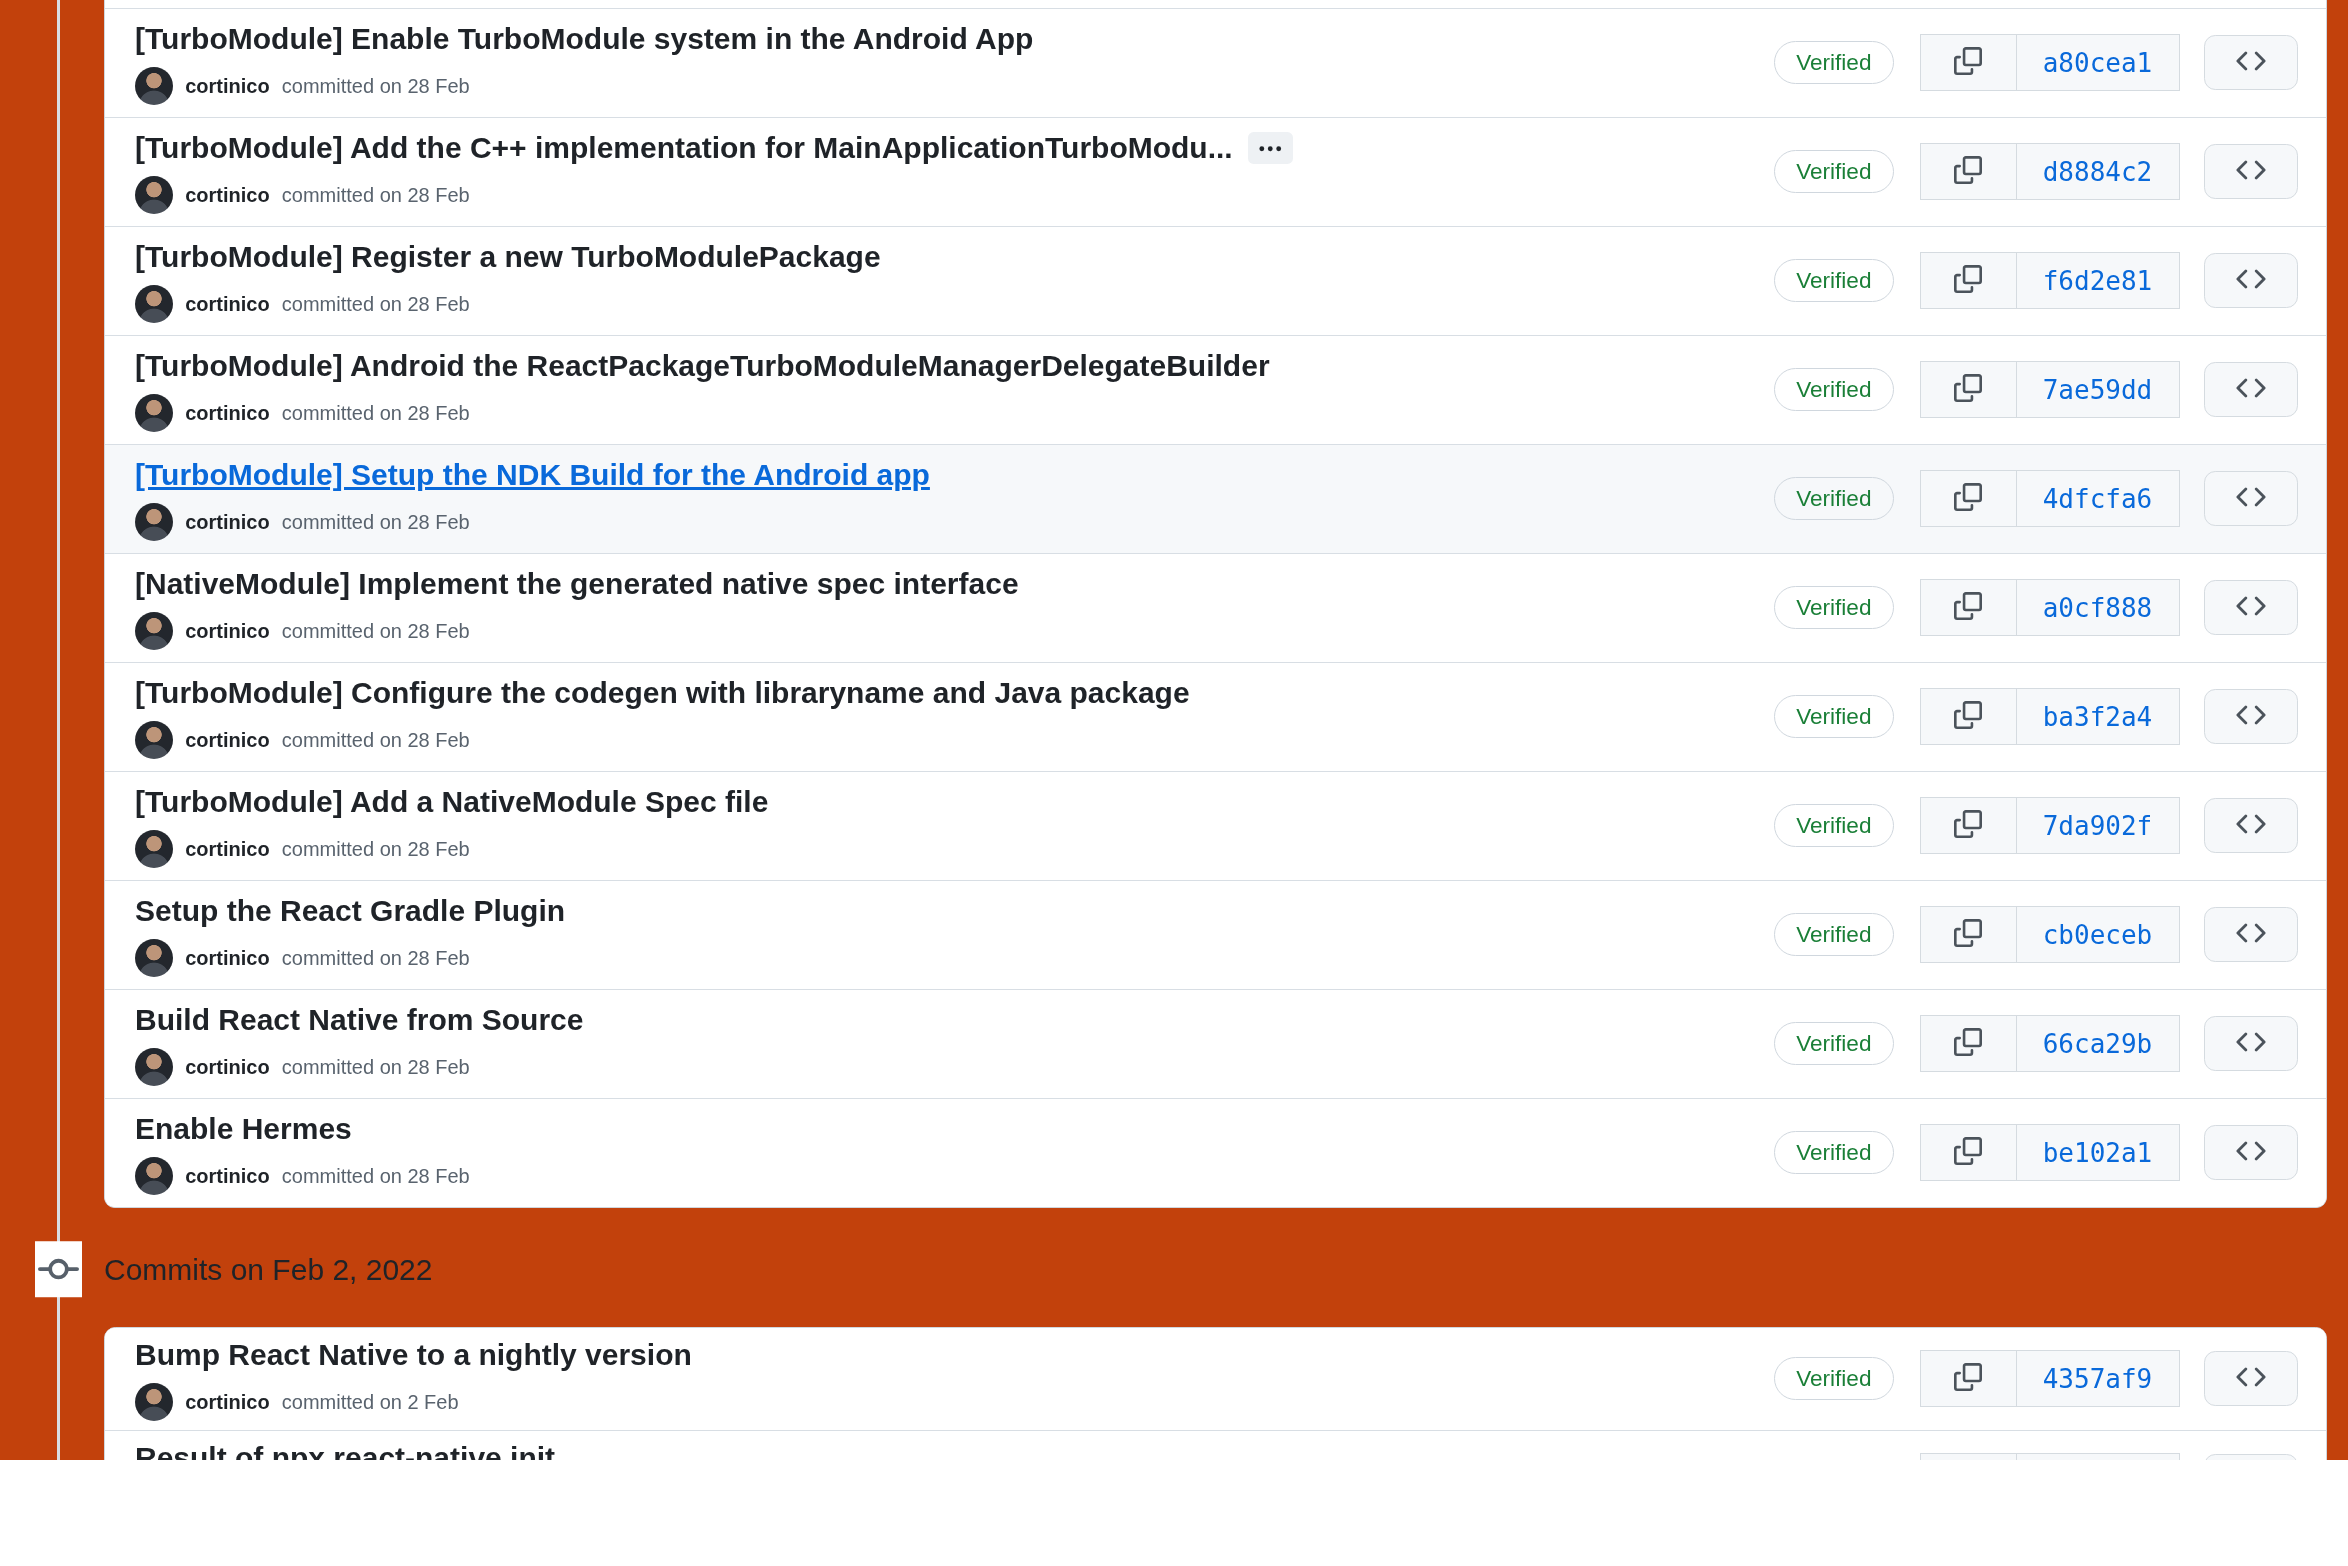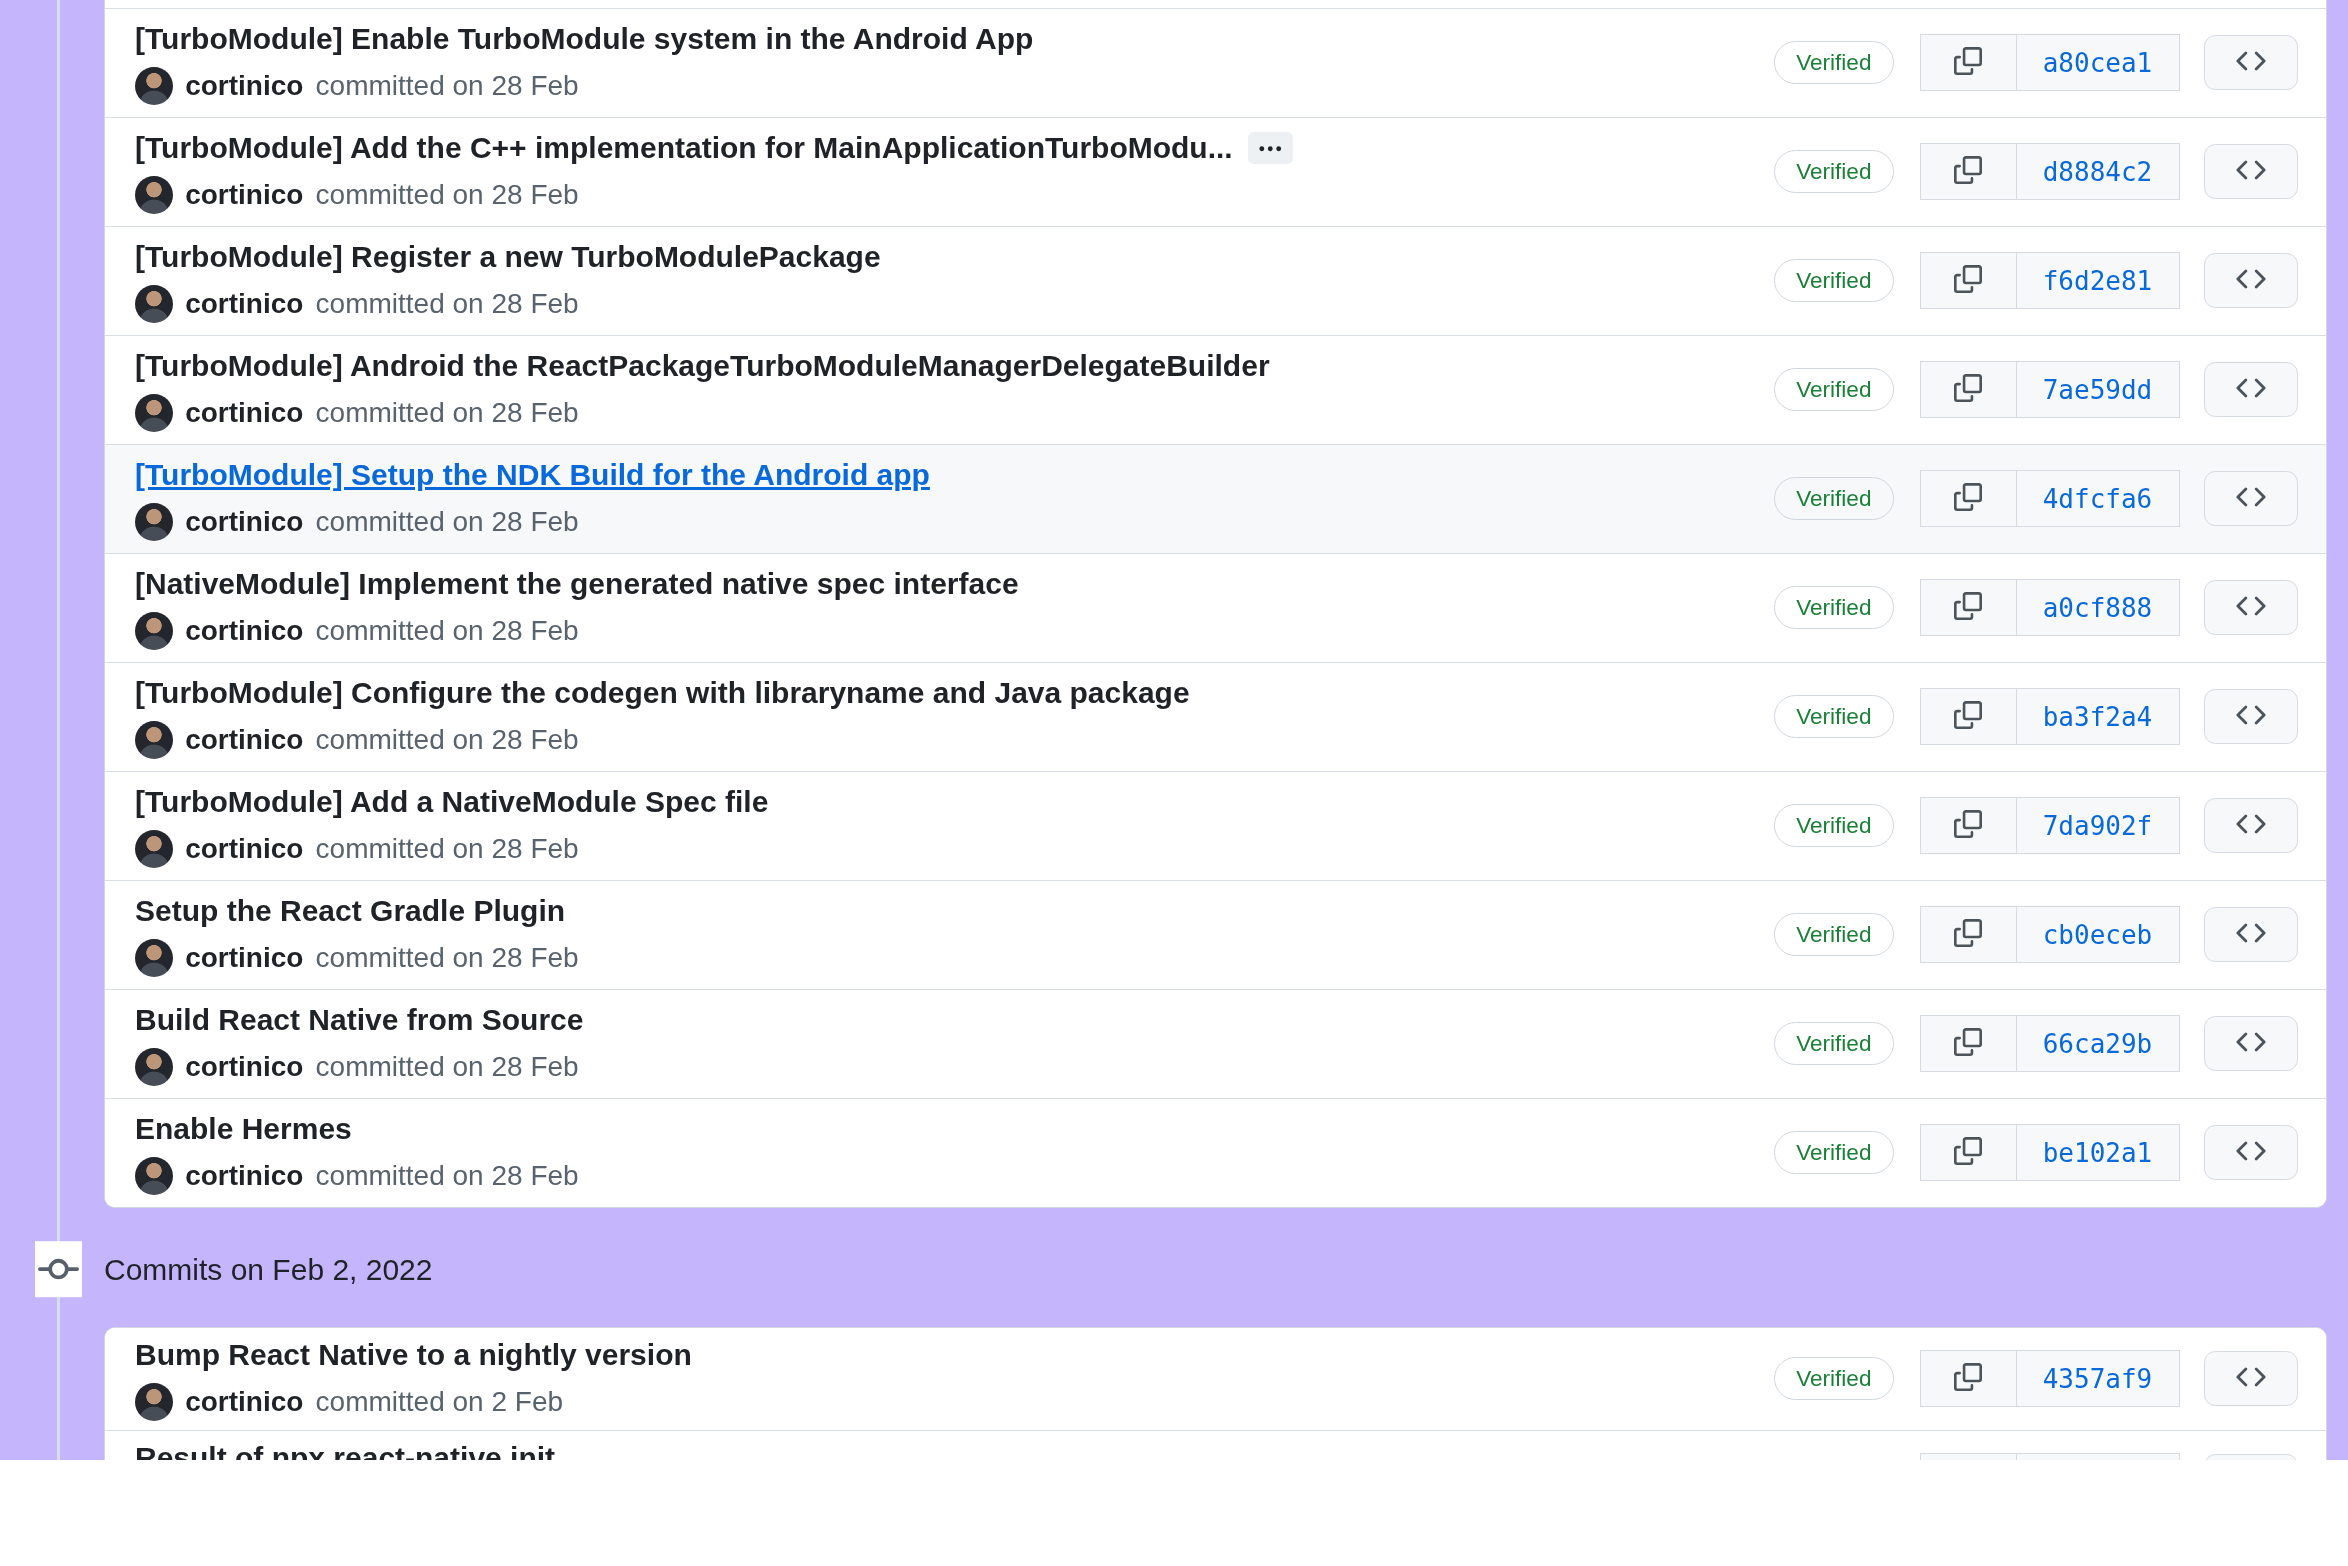--- a/index.html
+++ b/index.html
@@ -1,17 +1,17 @@
 <!DOCTYPE html>
 <html style="font-size:15px"><head>
 <meta charset="utf-8">
 <style>
   html,body{margin:0;padding:0;background:#ffffff;}
   .page{
-    position:relative;width:2348px;height:1460px;overflow:hidden;background:#c4b5fd;
+    position:relative;width:2348px;height:1460px;overflow:hidden;background:#c2410c;
     font-family:"Liberation Sans","DejaVu Sans",sans-serif;color:#1f2328;
     -webkit-font-smoothing:antialiased;
   }
   .timeline-line{position:absolute;left:57px;top:0;bottom:0;width:2.8px;background:#d8dee4;}
 
   section{position:relative;}
   .list{
     position:relative;margin-left:104px;margin-right:21px;background:#ffffff;
     border:1.9px solid #d0d7de;border-radius:11.3px;
   }
@@ -33,21 +33,21 @@
   .title{
     font-size:30px;line-height:38px;font-weight:600;color:#1f2328;text-decoration:none;
     white-space:nowrap;
   }
   .row.hovered .title{color:#0969da;text-decoration:underline;}
   .expander{
     flex:none;display:inline-flex;align-items:center;justify-content:center;
     width:45px;height:32px;border:none;border-radius:5.6px;background:#eef1f4;cursor:pointer;padding:0;
   }
   .expander svg{fill:#1f2328;}
-  .meta{display:flex;align-items:center;gap:12.2px;font-size:28px;line-height:38px;color:#59636e;}
+  .meta{display:flex;align-items:center;gap:12.2px;font-size:20px;line-height:38px;color:#59636e;}
   .avatar{
     flex:none;width:38px;height:38px;border-radius:50%;display:inline-block;
     background:
       radial-gradient(circle at 50% 36%, #bd9579 0%, #bd9579 24%, rgba(0,0,0,0) 26%),
       radial-gradient(circle at 50% 102%, #474d56 0%, #474d56 34%, rgba(0,0,0,0) 36%),
       #23272d;
   }
   .author{color:#1f2328;font-weight:700;text-decoration:none;}
   .committed{color:#59636e;}
 

